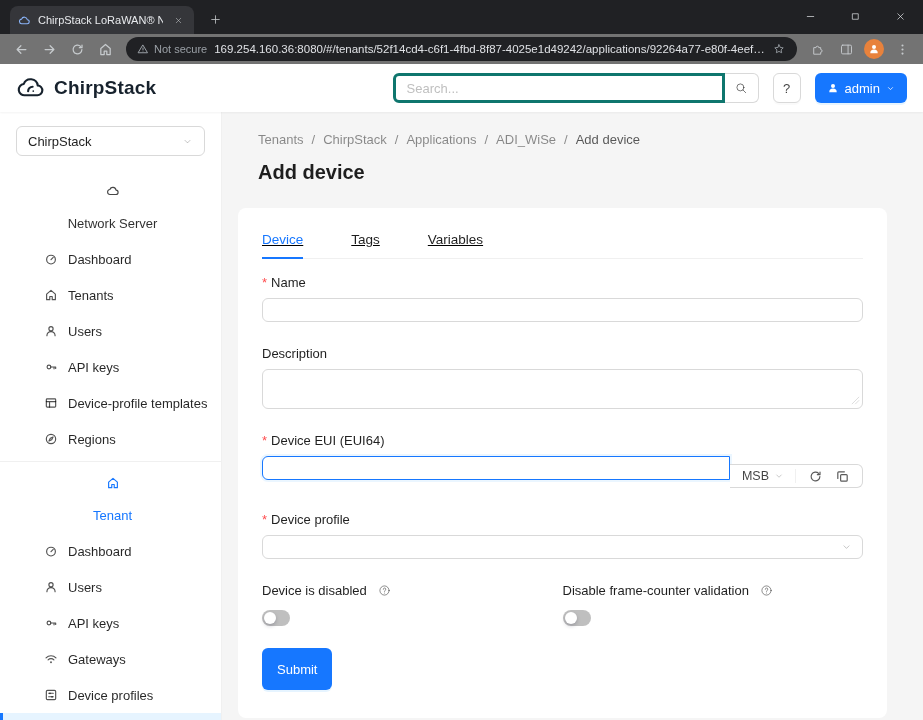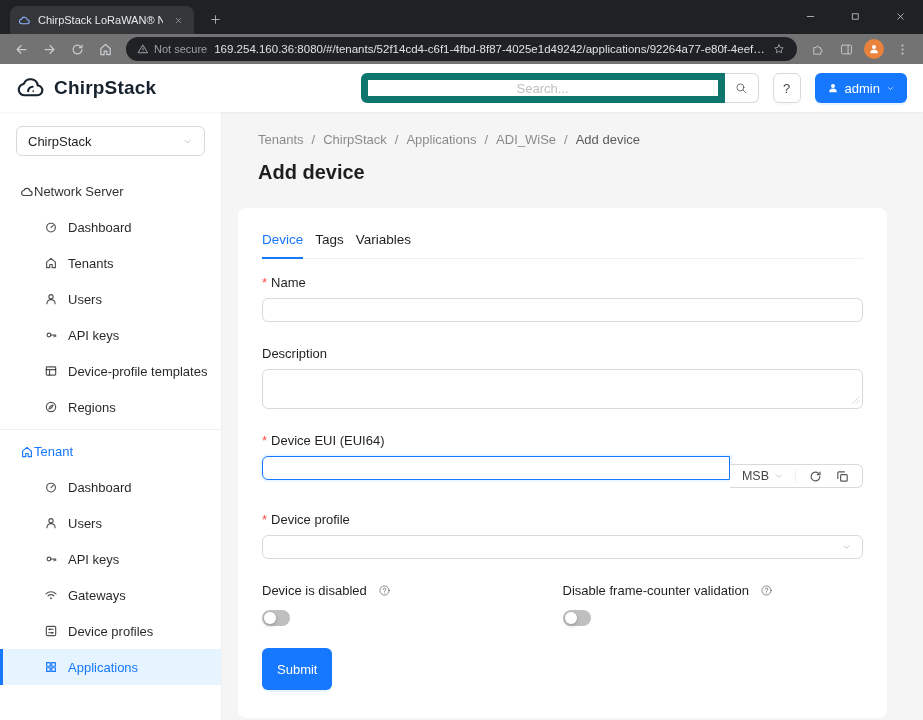--- a/index.html
+++ b/index.html
@@ -34,54 +34,54 @@
   .star-btn .ic { width:14px; height:14px; }
   .avatar { width:20px; height:20px; border-radius:50%; background:#e8823c; color:#fff; display:flex; align-items:center; justify-content:center; margin:0 3px; cursor:pointer; }
   .avatar .ic { width:12px; height:12px; }
 
   
   .appheader { height:48px; background:#fff; display:flex; align-items:center; padding:0 16px; box-shadow:0 1px 2px rgba(0,0,0,.05); position:relative; z-index:2; flex-shrink:0; }
   .brand { display:flex; align-items:center; gap:8px; color:#17222d; cursor:pointer; }
   .brand .ic { width:30px; height:30px; stroke-width:1.7; }
   .brand-name { font-size:19px; font-weight:600; letter-spacing:.2px; color:#17222d; }
   .search-wrap { margin-left:auto; display:flex; align-items:stretch; }
-  .search-input { width:364px; height:30px; border:7px solid #0f766e; border-radius:6px 0 0 6px; padding:0 11px; font-size:13px; color:rgba(0,0,0,.88); outline:none; background:#fff;text-align:center; }
+  .search-input { width:332px; height:30px; border:3px solid #0f766e; border-radius:6px 0 0 6px; padding:0 11px; font-size:13px; color:rgba(0,0,0,.88); outline:none; background:#fff; }
   .search-input::placeholder { color:#bfbfbf; }
   .search-btn { width:34px; height:30px; border:1px solid #d9d9d9; border-left:none; border-radius:0 6px 6px 0; display:flex; align-items:center; justify-content:center; color:rgba(0,0,0,.6); background:#fff; cursor:pointer; }
   .help-btn { width:28px; height:30px; border:1px solid #d9d9d9; border-radius:6px; background:#fff; color:rgba(0,0,0,.75); font-size:13px; display:flex; align-items:center; justify-content:center; margin-left:14px; cursor:pointer; box-shadow:0 2px 0 rgba(0,0,0,.02); }
   .admin-btn { height:30px; background:#1677ff; border:none; border-radius:6px; color:#fff; display:flex; align-items:center; gap:6px; padding:0 12px; font-size:13px; margin-left:14px; cursor:pointer; box-shadow:0 2px 0 rgba(5,145,255,.1); }
   .admin-btn .person { width:12px; height:12px; }
   .admin-btn .chev { width:9px; height:9px; }
 
   
   .bodyrow { flex:1; display:flex; min-height:0; }
   .sidebar { width:222px; background:#fff; border-right:1px solid #f0f0f0; padding-top:14px; flex-shrink:0; }
   .tenant-select { margin:0 16px 18px; height:30px; border:1px solid #d9d9d9; border-radius:6px; display:flex; align-items:center; justify-content:space-between; padding:0 11px; font-size:13px; color:rgba(0,0,0,.88); cursor:pointer; background:#fff; }
   .tenant-select .chev { width:11px; height:11px; color:rgba(0,0,0,.25); }
-  .menu-group { display:flex; align-items:center; gap:0; padding:10px 16px 10px 20px; font-size:13px; color:rgba(0,0,0,.82); cursor:pointer; white-space:nowrap; }
+  .menu-group { display:flex; align-items:center; gap:18px; padding:10px 16px 10px 20px; font-size:13px; color:rgba(0,0,0,.82); cursor:pointer; white-space:nowrap;flex-direction:column; }
   .menu-group .ic { color:rgba(0,0,0,.72); }
   .menu-group.tenant { color:#1677ff; }
   .menu-group.tenant .ic { color:#1677ff; }
   .menu-item { display:flex; align-items:center; gap:10px; height:36px; padding-left:44px; font-size:13px; color:rgba(0,0,0,.85); position:relative; cursor:pointer; white-space:nowrap; }
   .menu-item .ic { color:rgba(0,0,0,.68); }
   .menu-item.active { background:#e6f4ff; color:#1677ff; }
   .menu-item.active .ic { color:#1677ff; }
   .menu-item.active::before { content:""; position:absolute; left:0; top:0; bottom:0; width:3px; background:#1677ff; }
   .menu-divider { height:1px; background:#f0f0f0; margin:4px 0; }
 
   .main { flex:1; min-width:0; background:#f5f5f5; padding:12px 36px 0 16px; overflow:hidden; }
   .page-head { padding:8px 20px 0; }
   .breadcrumb { font-size:13px; color:rgba(0,0,0,.45); display:flex; gap:8px; }
   .crumb { cursor:pointer; }
   .crumb:not(:last-child)::after { content:"/"; margin-left:8px; color:rgba(0,0,0,.45); }
   .crumb.current { color:rgba(0,0,0,.65); cursor:default; }
   .page-title { margin-top:14px; font-size:20px; font-weight:600; color:rgba(0,0,0,.88); }
 
   .card { margin-top:24px; background:#fff; border-radius:8px; padding:16px 24px 28px; }
-  .tabs { display:flex; gap:12px; border-bottom:1px solid #f0f0f0; }
+  .tabs { display:flex; gap:48px; border-bottom:1px solid #f0f0f0;text-decoration:underline; }
   .tab-item { padding:8px 0 11px; font-size:13.5px; color:rgba(0,0,0,.88); cursor:pointer; position:relative; }
   .tab-item.active { color:#1677ff; }
   .tab-item.active::after { content:""; position:absolute; left:0; right:0; bottom:-1px; height:2px; background:#1677ff; }
 
   .form { margin-top:16px; }
   .field { margin-bottom:24px; }
   .flabel { font-size:13px; color:rgba(0,0,0,.88); display:flex; align-items:center; gap:4px; }
   .req { color:#ff4d4f; }
   .inp { display:block; width:100%; height:24px; border:1px solid #d9d9d9; border-radius:6px; margin-top:8px; padding:0 11px; font-size:13px; color:rgba(0,0,0,.88); outline:none; background:#fff; font-family:inherit; }
   .ta-wrap { position:relative; }

